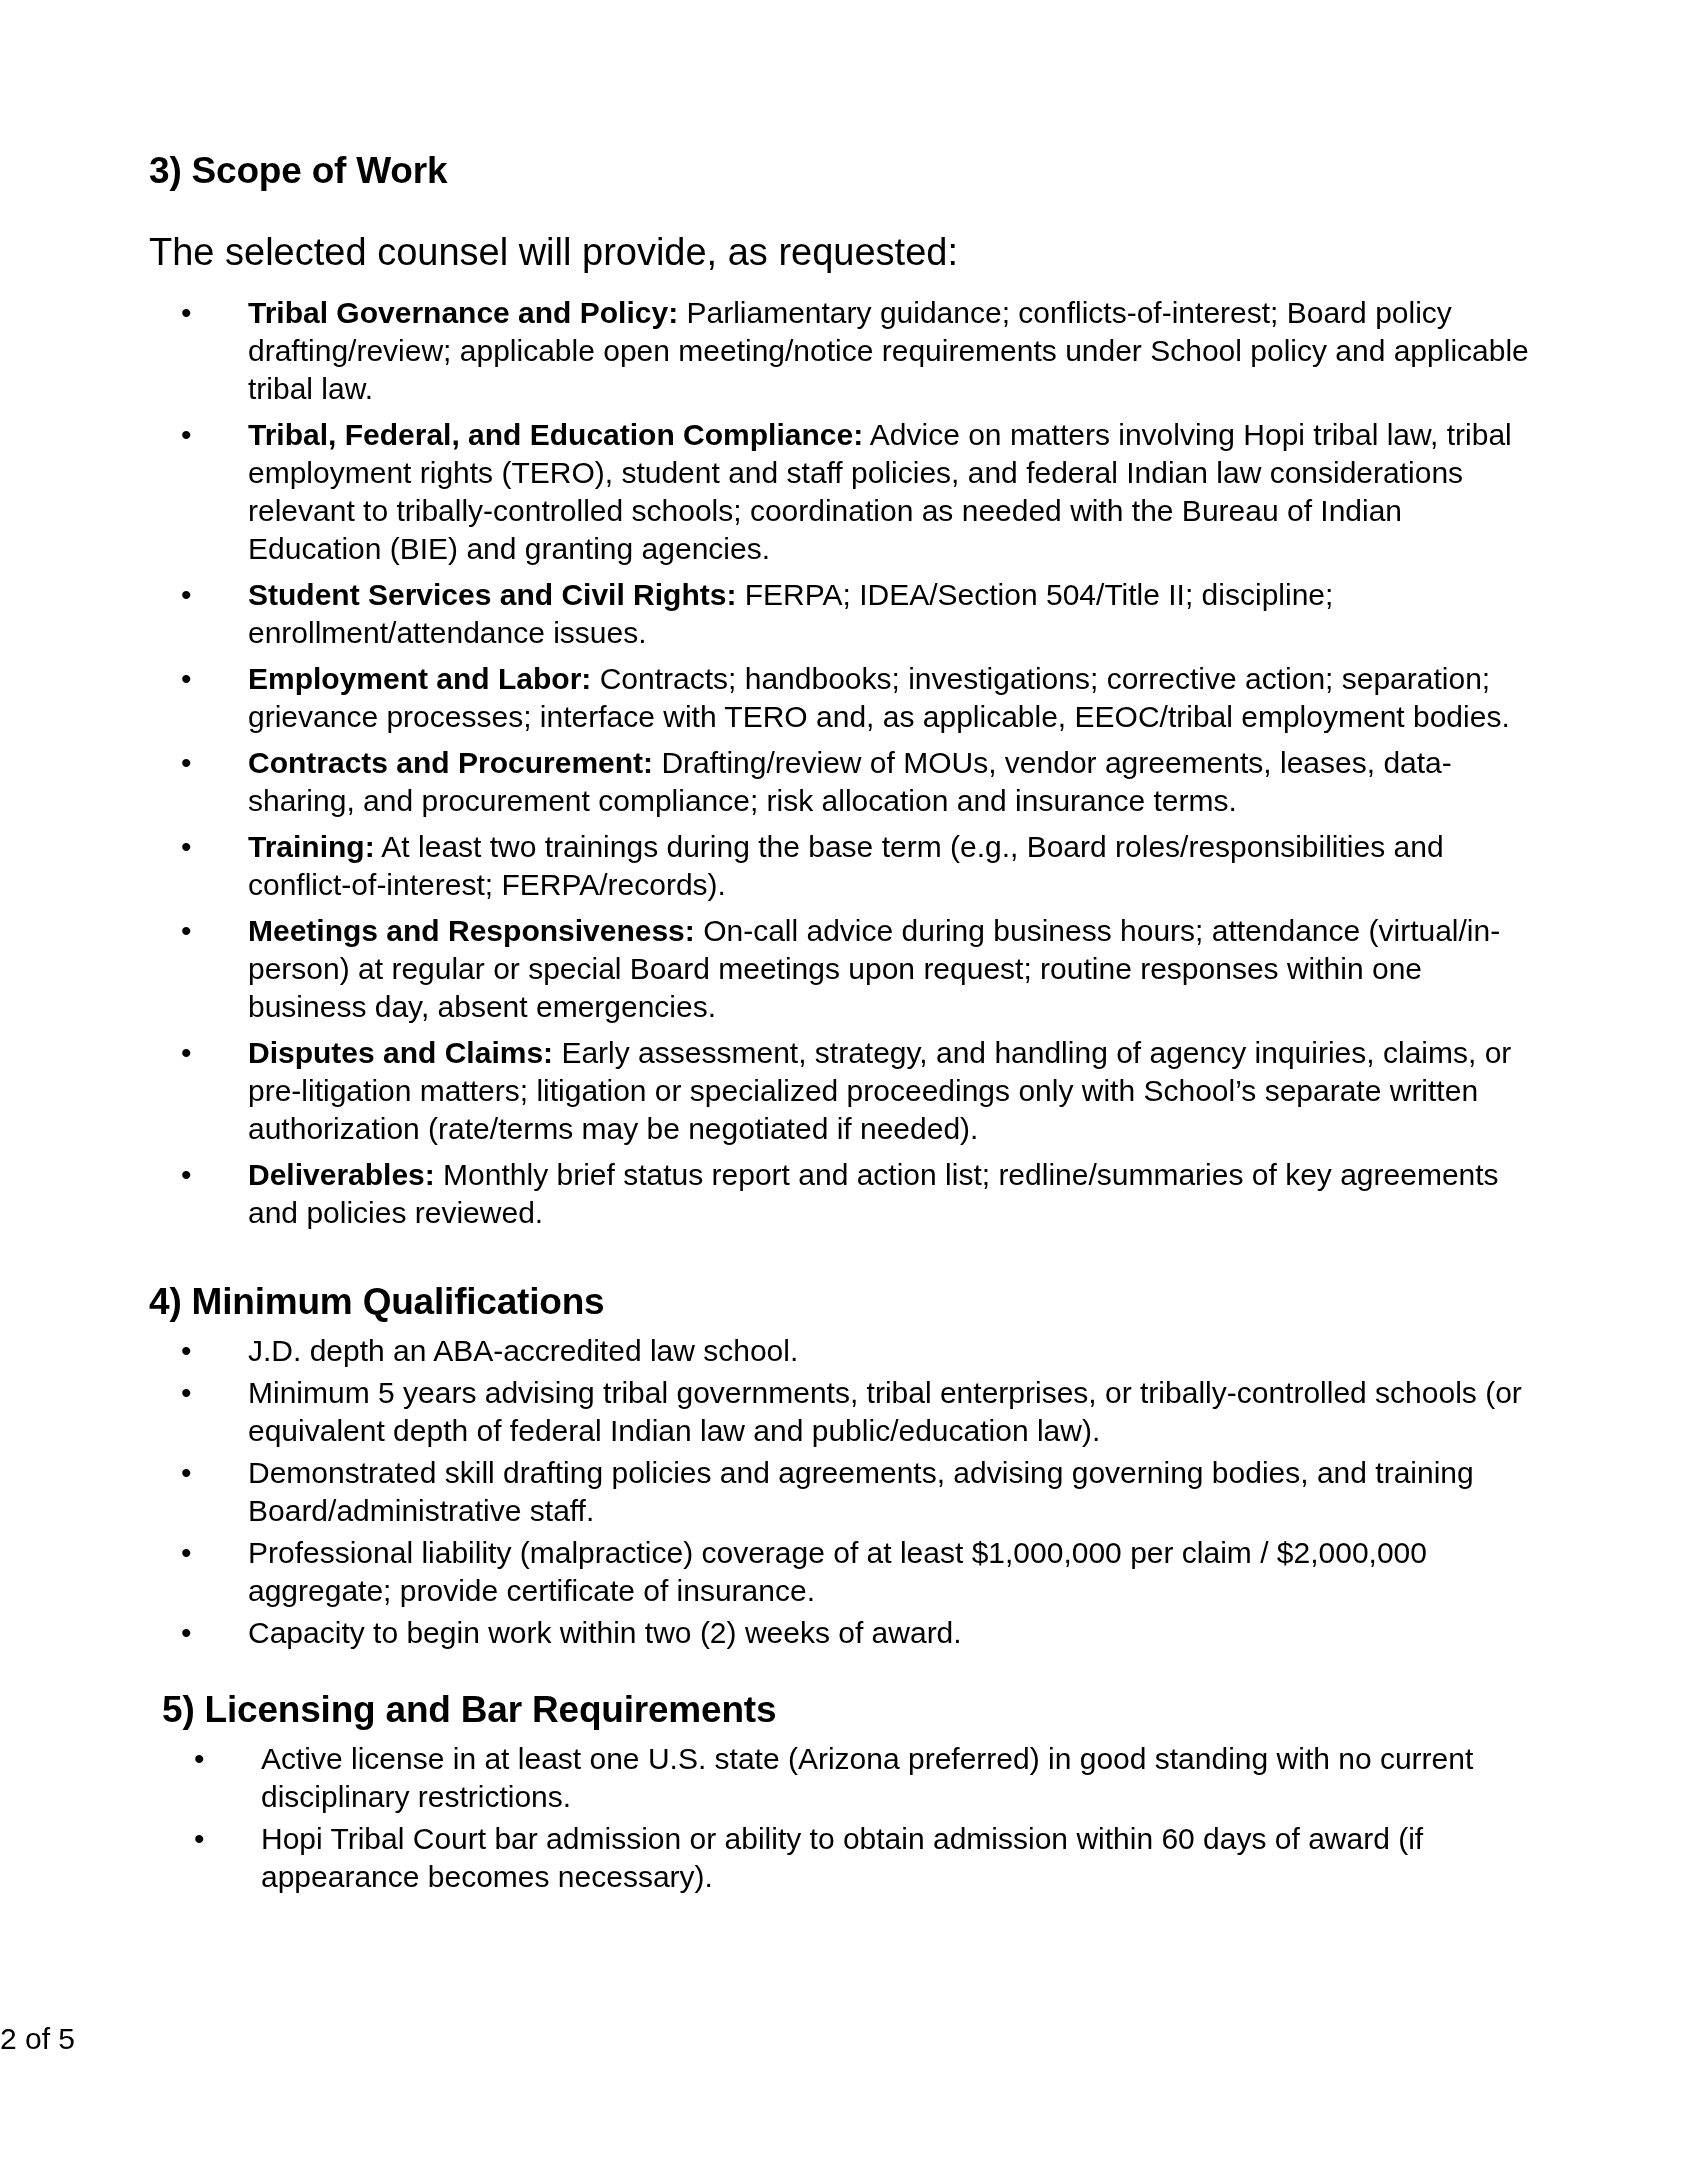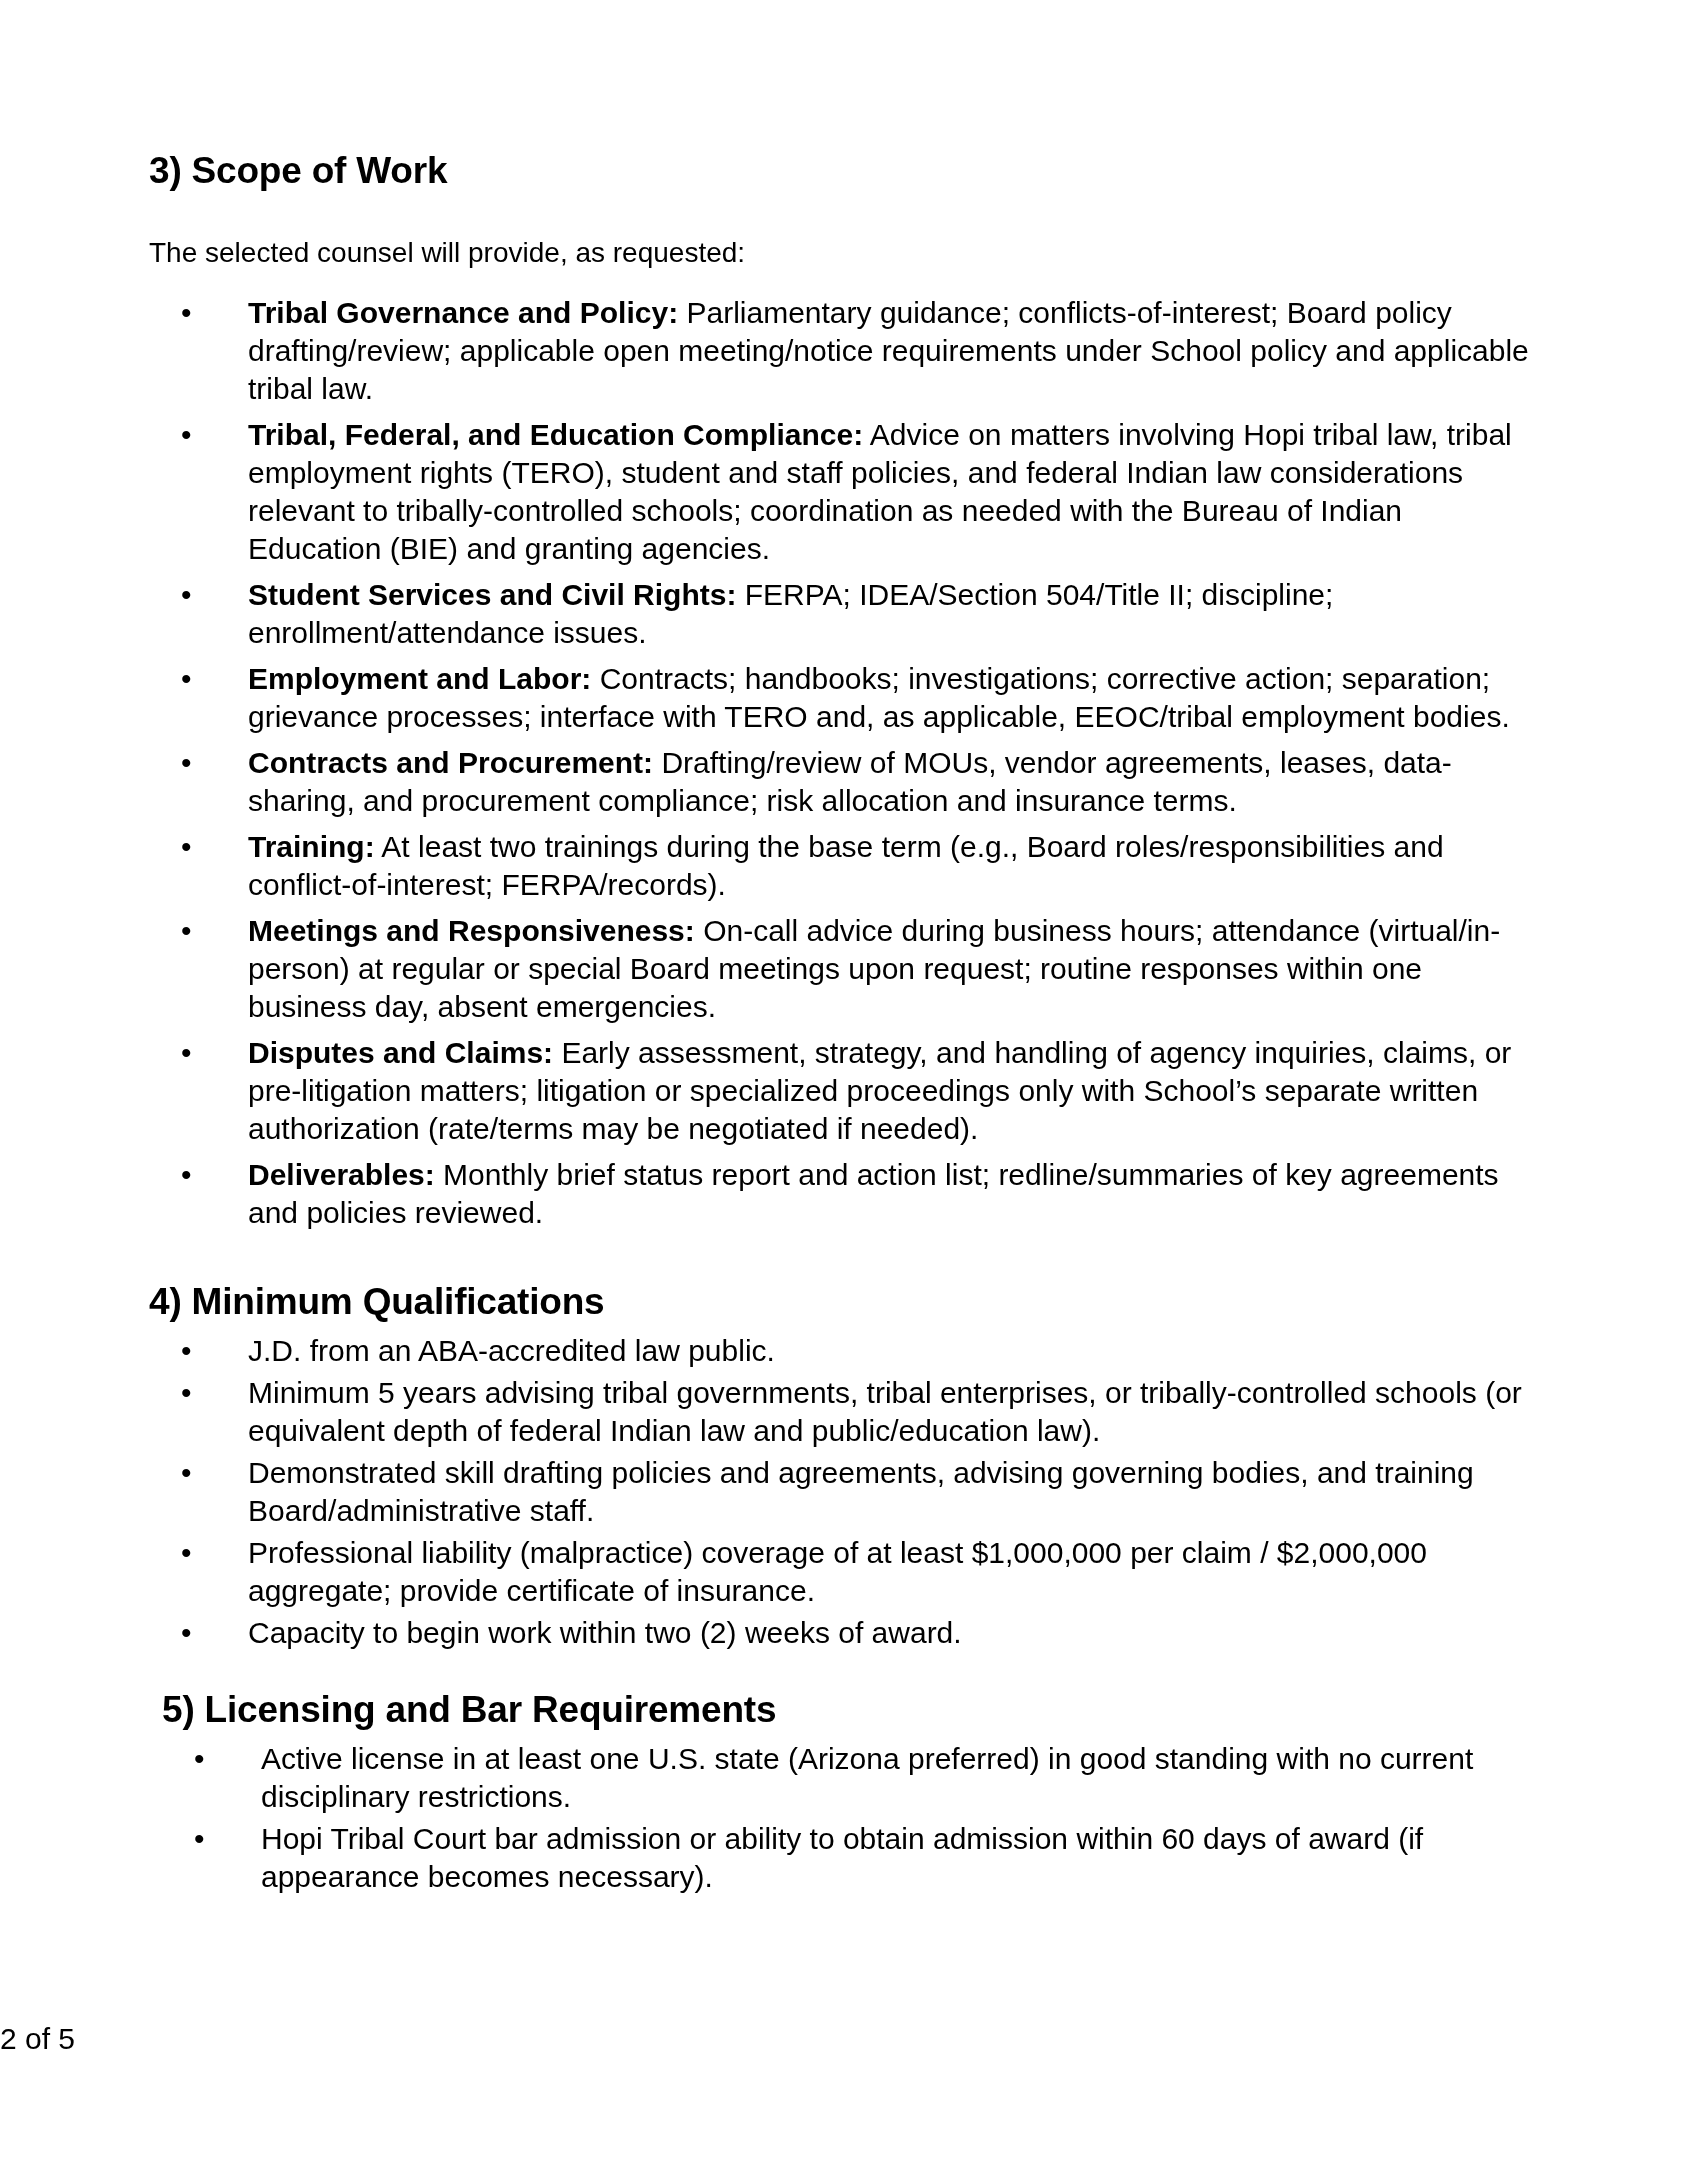--- a/index.html
+++ b/index.html
@@ -2,21 +2,21 @@
 <html><head>
 <meta charset="utf-8">
 <style>
   html, body { margin: 0; padding: 0; background: #ffffff; }
   body { width: 1683px; height: 2178px; position: relative; overflow: hidden;
          font-family: "Liberation Sans", sans-serif; color: #000; }
   .page { position: absolute; left: 0; top: 0; width: 1334px; height: 2178px; }
   .content { position: absolute; left: 149px; top: 147px; width: 1386px; }
   h2 { font-family: "Liberation Sans", sans-serif; font-weight: bold; font-size: 37px;
        margin: 0; line-height: 48px; letter-spacing: -0.2px; }
-  .intro { font-size: 28px; line-height: 39px; margin: 38px 0 22px 0; }
+  .intro { font-size: 38px; line-height: 39px; margin: 38px 0 22px 0; }
   ul { list-style: none; margin: 0; padding: 0; }
   li { position: relative; padding-left: 99px; font-size: 30px; line-height: 38px;
        margin-bottom: 8px; padding-right: 6px; }
   li .bullet { position: absolute; left: 32px; top: 0; font-size: 30px; }
   li .term { font-weight: bold; }
   .sec4 { margin-top: 46px; }
   .sec4 h2, .sec5 h2 { margin-bottom: 6px; }
   .sec4 li, .sec5 li { margin-bottom: 4px; }
   .sec5 { margin-top: 34px; margin-left: 13px; }
   .footer { position: absolute; left: 0; width: 1683px; top: 2020px; text-align: left;
@@ -40,21 +40,21 @@
         <li><span class="bullet">•</span><span class="term">Training:</span><span> At least two trainings during the base term (e.g., Board roles/responsibilities and conflict-of-interest; FERPA/records).</span></li>
         <li><span class="bullet">•</span><span class="term">Meetings and Responsiveness:</span><span> On-call advice during business hours; attendance (virtual/in-person) at regular or special Board meetings upon request; routine responses within one business day, absent emergencies.</span></li>
         <li><span class="bullet">•</span><span class="term">Disputes and Claims:</span><span> Early assessment, strategy, and handling of agency inquiries, claims, or pre-litigation matters; litigation or specialized proceedings only with School’s separate written authorization (rate/terms may be negotiated if needed).</span></li>
         <li><span class="bullet">•</span><span class="term">Deliverables:</span><span> Monthly brief status report and action list; redline/summaries of key agreements and policies reviewed.</span></li>
       </ul>
     </section>
 
     <section class="sec4">
       <h2>4) Minimum Qualifications</h2>
       <ul>
-        <li><span class="bullet">•</span><span>J.D. from an ABA-accredited law public.</span></li>
+        <li><span class="bullet">•</span><span>J.D. depth an ABA-accredited law school.</span></li>
         <li><span class="bullet">•</span><span>Minimum 5 years advising tribal governments, tribal enterprises, or tribally-controlled schools (or equivalent depth of federal Indian law and public/education law).</span></li>
         <li><span class="bullet">•</span><span>Demonstrated skill drafting policies and agreements, advising governing bodies, and training Board/administrative staff.</span></li>
         <li><span class="bullet">•</span><span>Professional liability (malpractice) coverage of at least $1,000,000 per claim / $2,000,000 aggregate; provide certificate of insurance.</span></li>
         <li><span class="bullet">•</span><span>Capacity to begin work within two (2) weeks of award.</span></li>
       </ul>
     </section>
 
     <section class="sec5">
       <h2>5) Licensing and Bar Requirements</h2>
       <ul>

